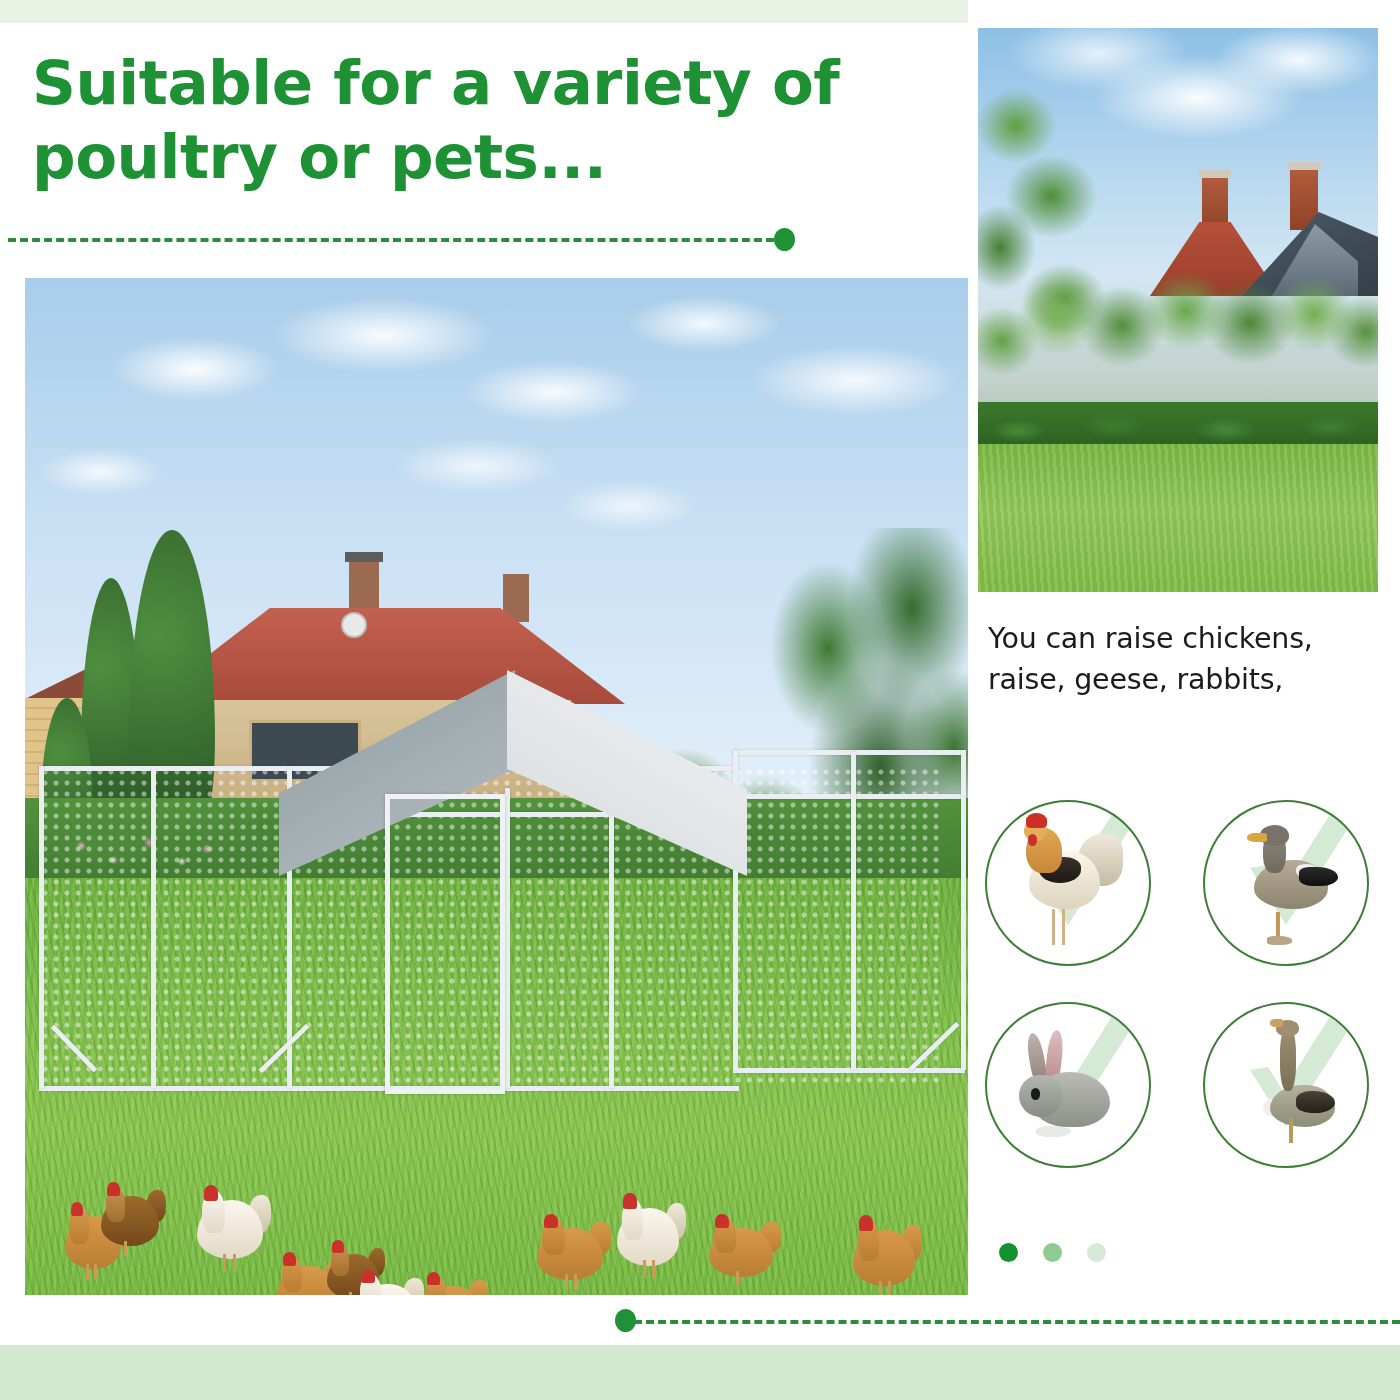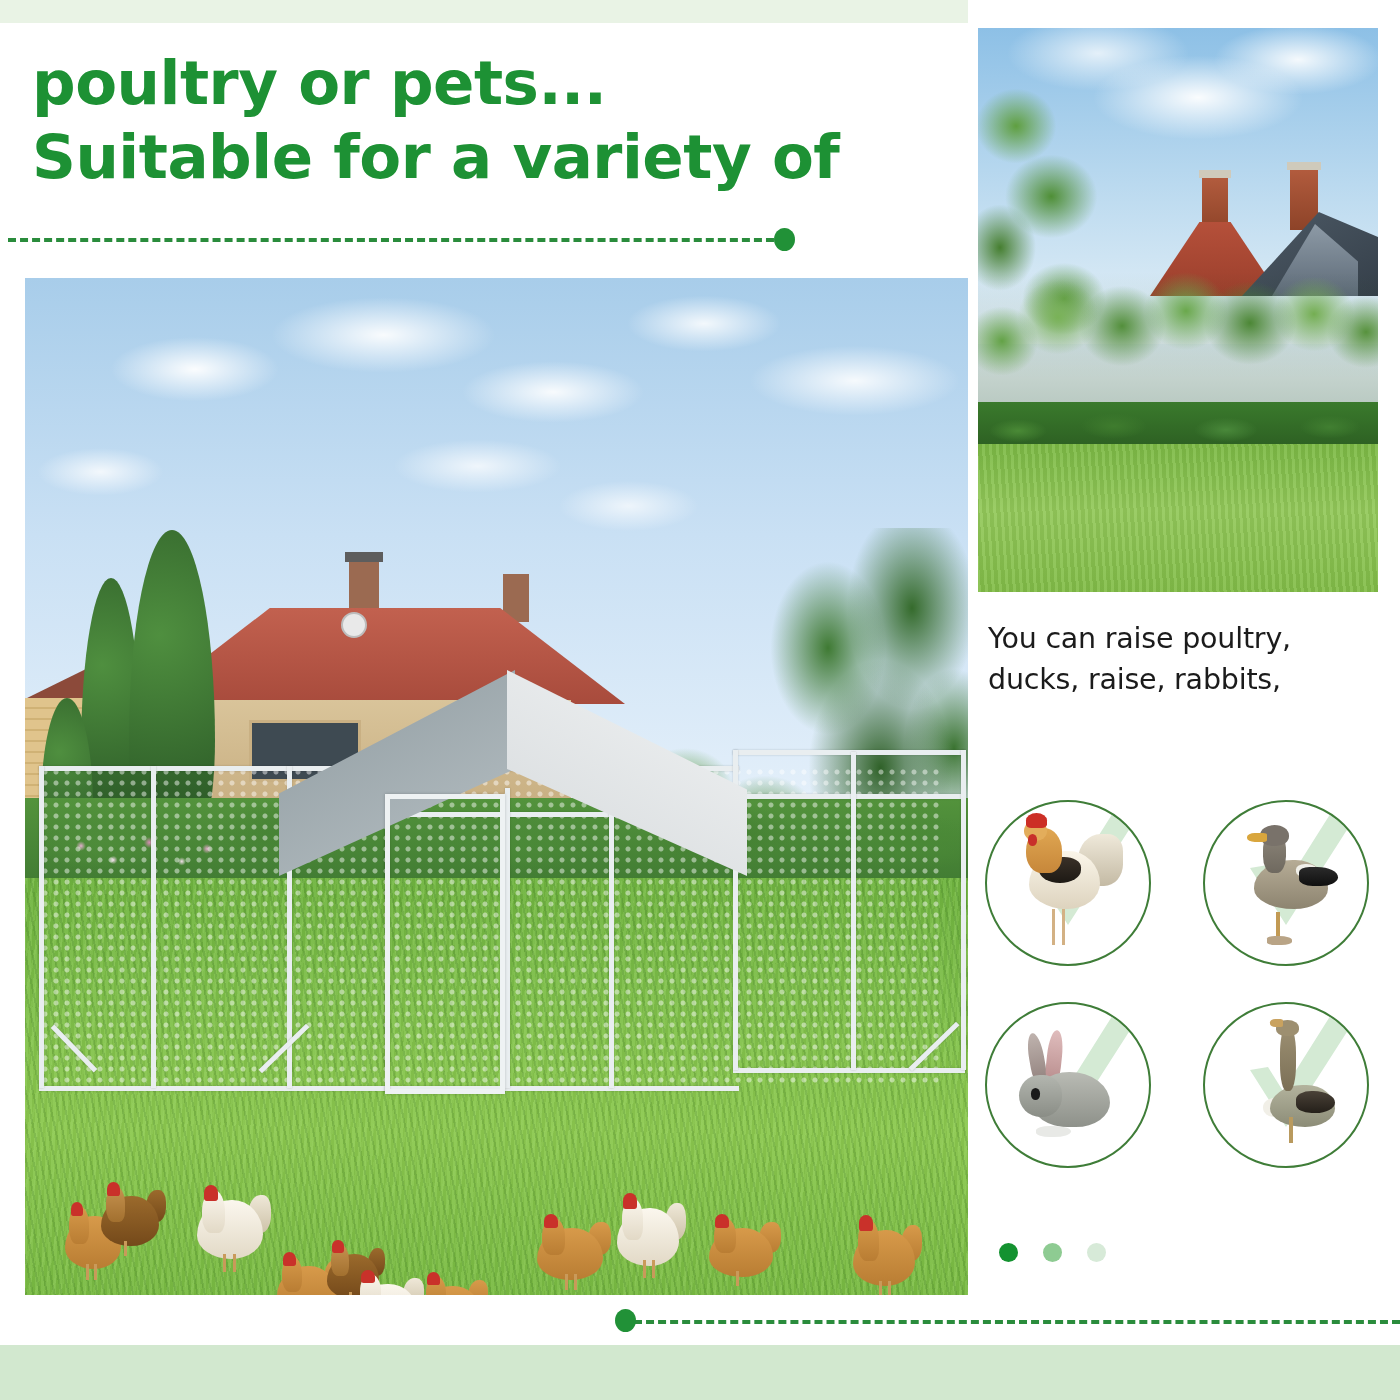--- a/index.html
+++ b/index.html
@@ -409,22 +409,22 @@
   .dot { width:19px; height:19px; border-radius:50%; }
 
 </style>
 </head>
 <body>
 
 <div class="band-top" style="background: rgb(233, 243, 229);"></div>
 <div class="band-bottom" style="background: rgb(210, 232, 207);"></div>
 
 <div class="headline" style="color: rgb(29, 145, 52);">
+  <span>Suitable for a variety of</span>
   <span>poultry or pets...</span>
-  <span>Suitable for a variety of</span>
 </div>
 
 <div class="rule-top" style="border-top-color: rgb(42, 140, 60);"></div>
 <div class="rule-top-dot" style="background: rgb(33, 145, 55);"></div>
 
 <div class="photo-main">
   <div class="sky"></div>
 
   <div class="bg-house">
     <div class="chimney"></div>
@@ -575,22 +575,22 @@
     <div class="gable"></div>
   </div>
   <div class="pr-tree-left"></div>
   <div class="pr-trees"></div>
   <div class="pr-hedge-dark"></div>
   <div class="pr-hedge"></div>
   <div class="pr-lawn"></div>
 </div>
 
 <div class="caption">
-  <span>You can raise poultry,</span>
-  <span>ducks, raise, rabbits,</span>
+  <span>You can raise chickens,</span>
+  <span>raise, geese, rabbits,</span>
 </div>
 
 <div class="icon-grid">
 
   <div class="icon-cell r0 c0">
     <div class="icon-circle">
       <div class="check">
         <svg viewBox="0 0 100 100">
             <path d="M18 42 L42 80 L92 2 L74 2 L40 56 L30 40 Z" fill="#9fd0a0"></path>
           </svg>

